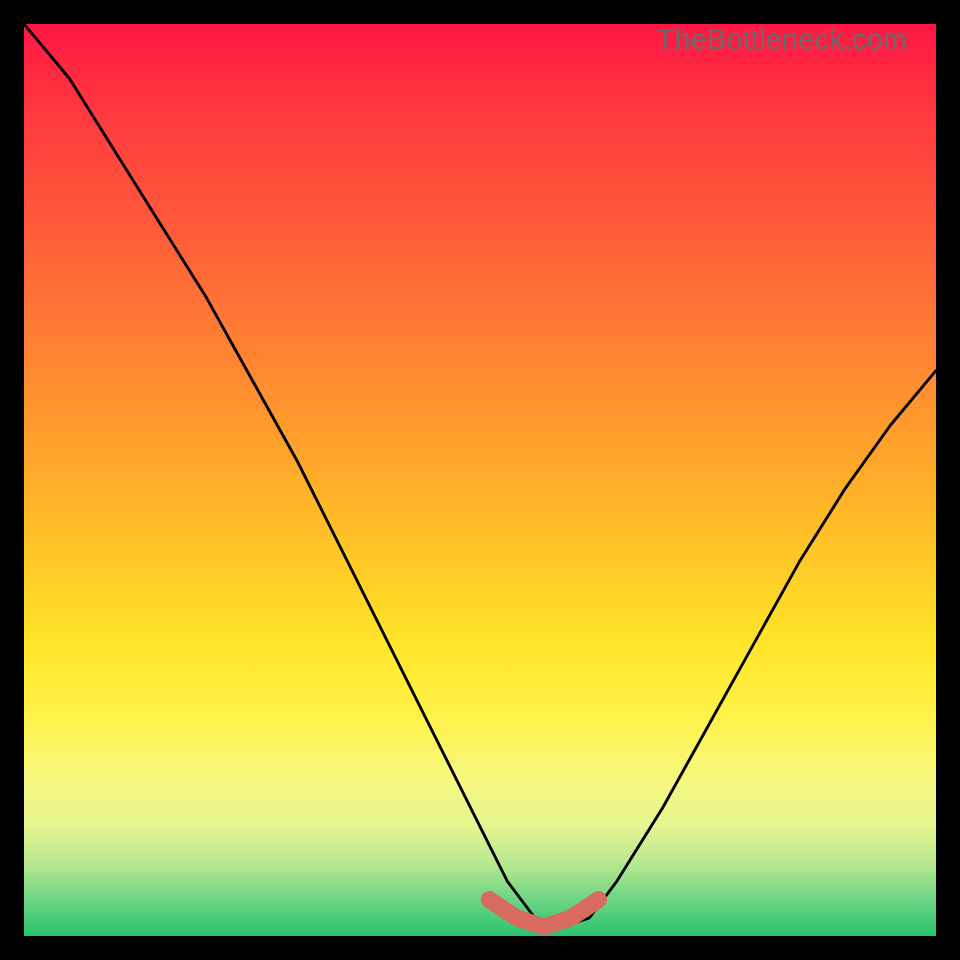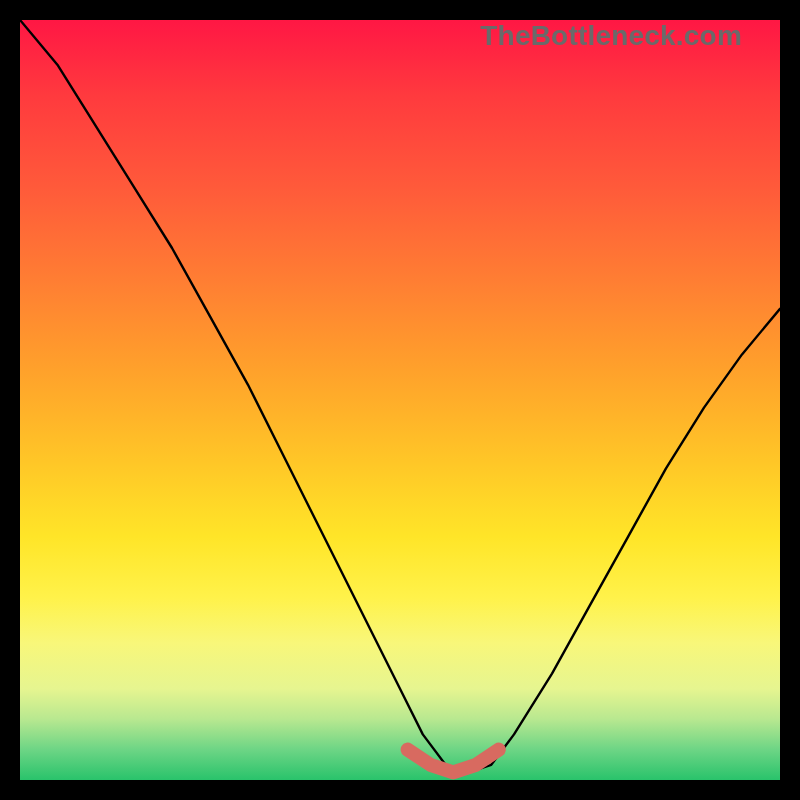--- a/index.html
+++ b/index.html
@@ -37,23 +37,23 @@
       #f8f77a 82%,
       #e6f590 88%,
       #b8e890 92%,
       #6dd585 96%,
       #29c36b 100%
     );
   }
   .watermark {
     position: absolute;
     top: 0;
-    right: 38px;
-    font-size: 28px;
-    font-weight: 700;
+    right: 24px;
+    font-size: 24px;
+    font-weight: 400;
     color: #6a6a6a;
     letter-spacing: 0.2px;
     user-select: none;
   }
   svg.curve {
     position: absolute;
     left: 0;
     top: 0;
     width: 760px;
     height: 760px;

